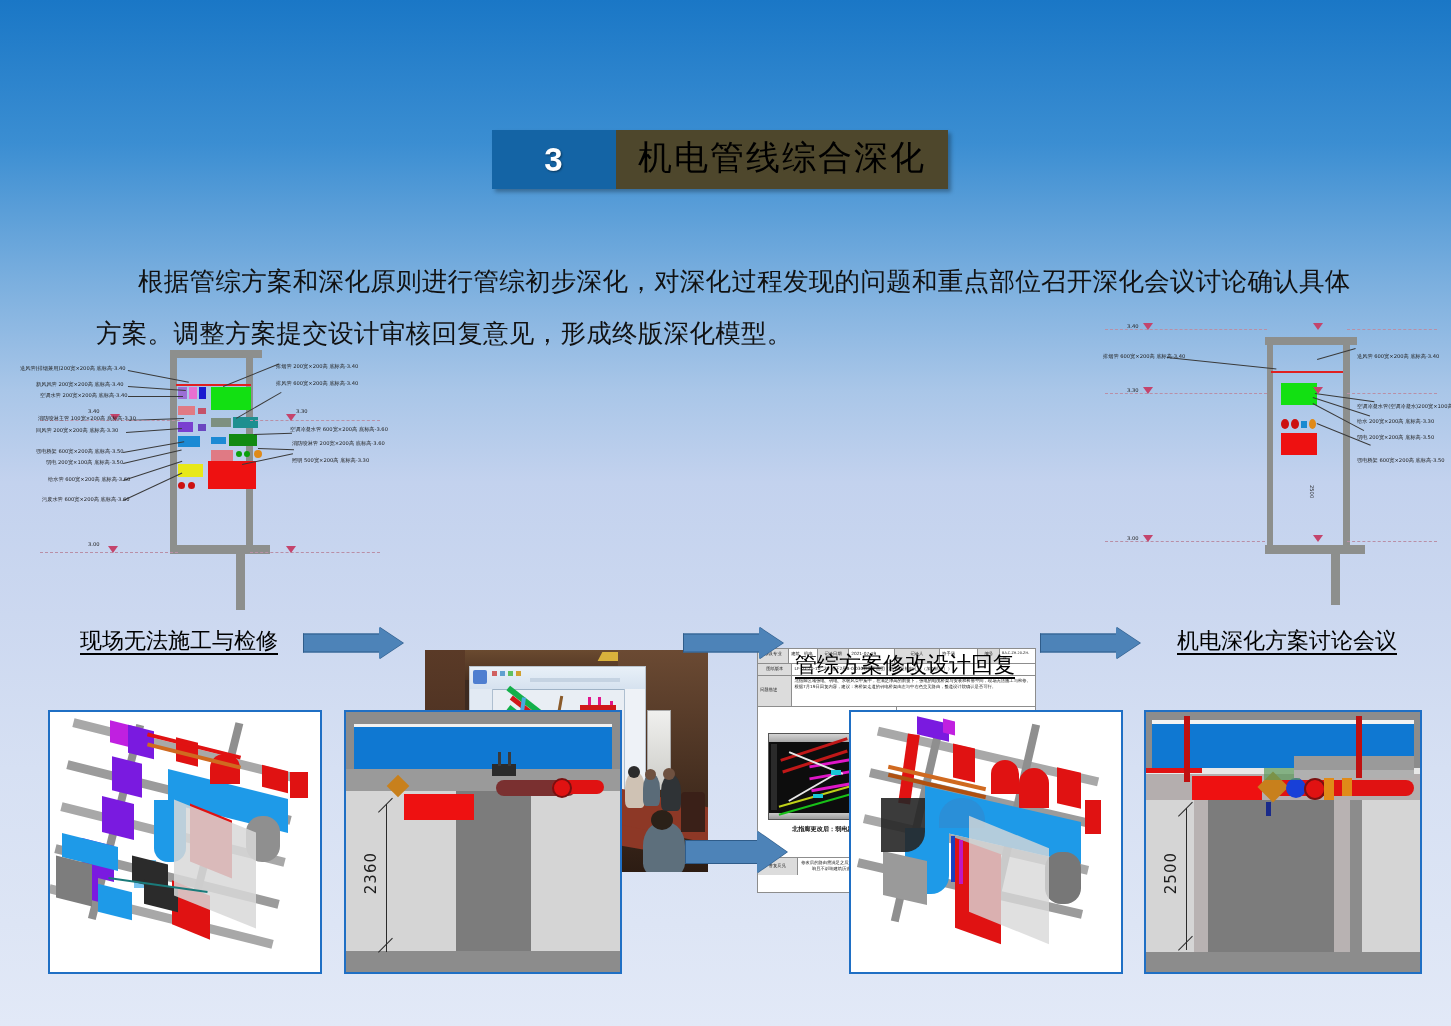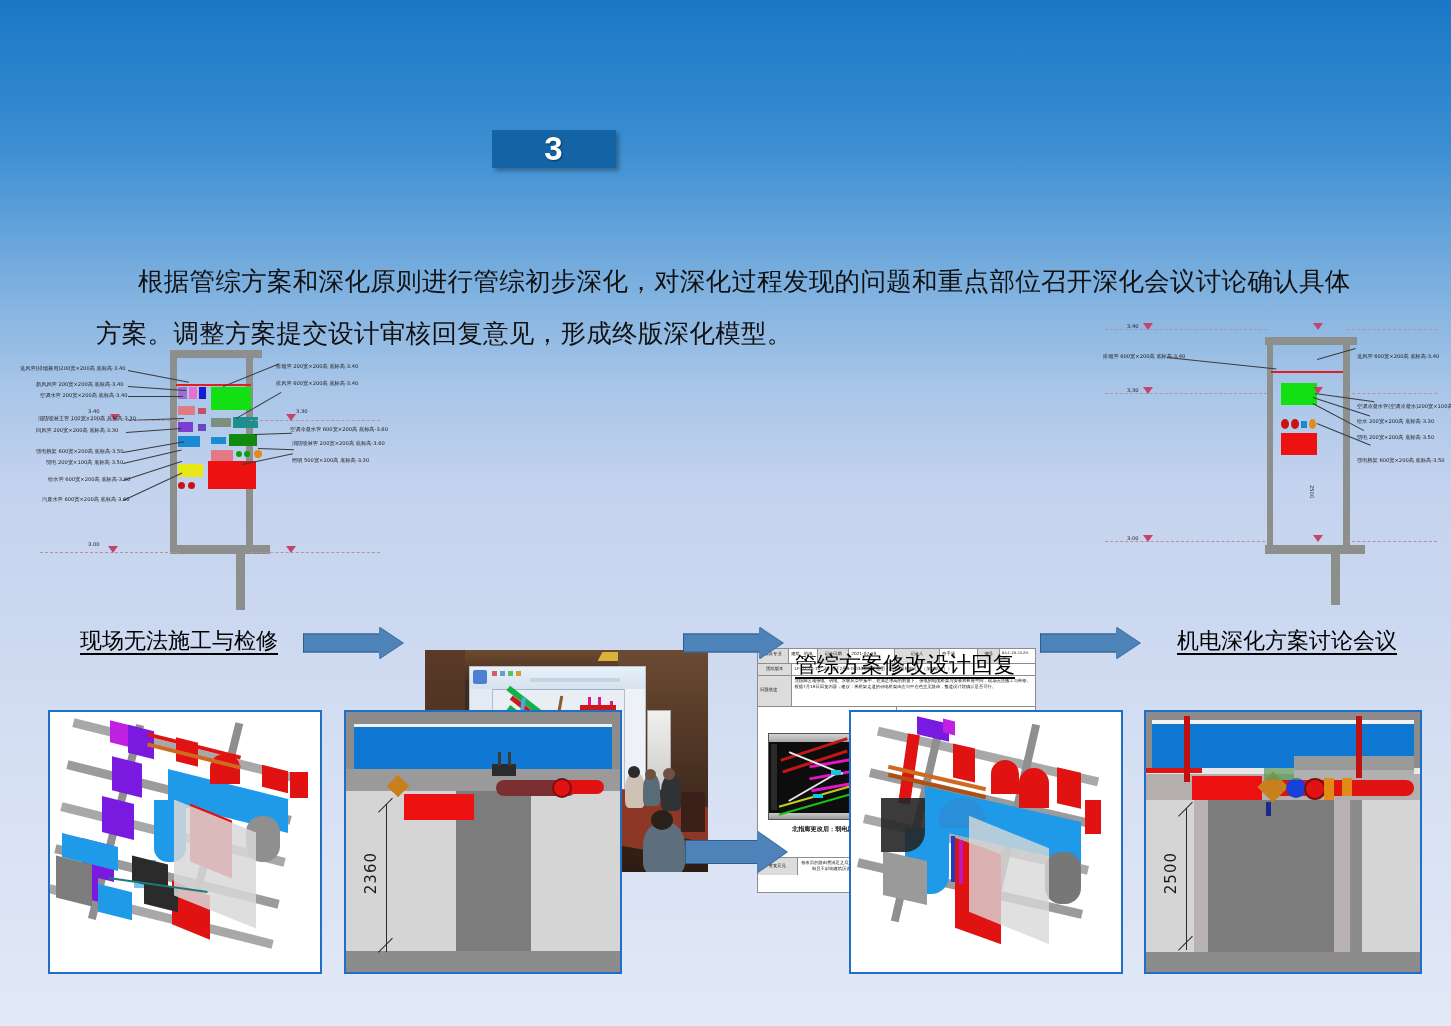--- a/index.html
+++ b/index.html
@@ -147,20 +147,21 @@
   .dim-tick{position:absolute;background:#2b2b2b;height:1px;
      transform-origin:0 0;transform:rotate(-45deg);}
 </style>
 </head>
 <body>
 
 <div class="slide">
 
   <div class="title-banner">
     <div class="title-num">3</div>
+    <div class="title-text">机电管线综合深化</div>
   </div>
 
   <div class="body-text">根据管综方案和深化原则进行管综初步深化，对深化过程发现的问题和重点部位召开深化会议讨论确认具体方案。调整方案提交设计审核回复意见，形成终版深化模型。</div>
 
   <div class="row1">
 
     <div class="cad" style="left:18px;top:25px;width:400px;height:280px;">
       <div class="cad-canvas">
 
         <div class="beam" style="left:152px;top:20px;width:92px;height:8px;"></div>

